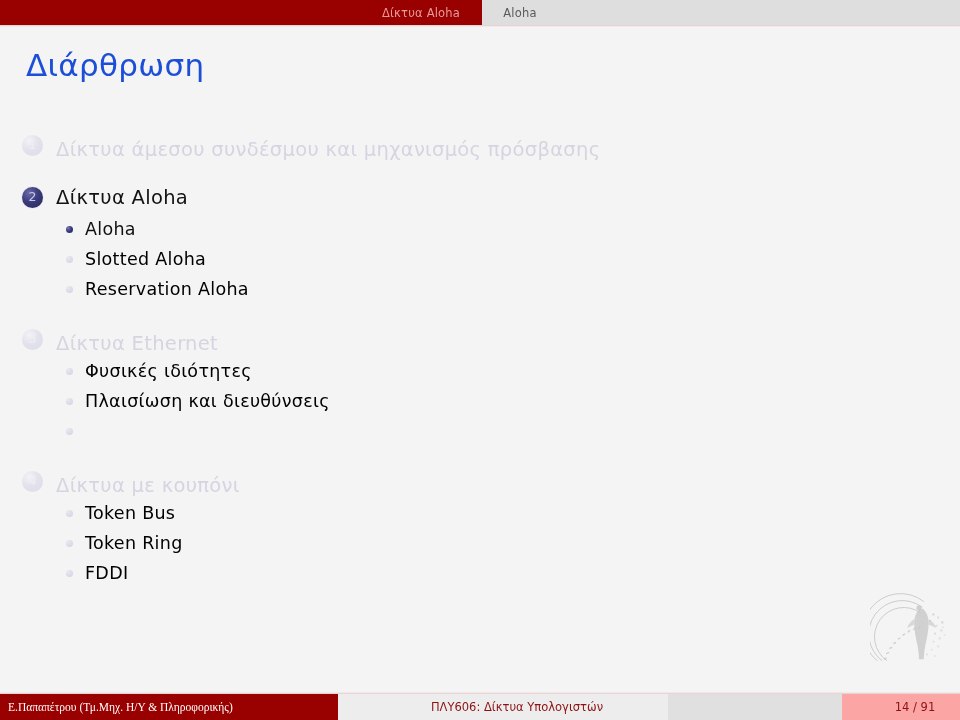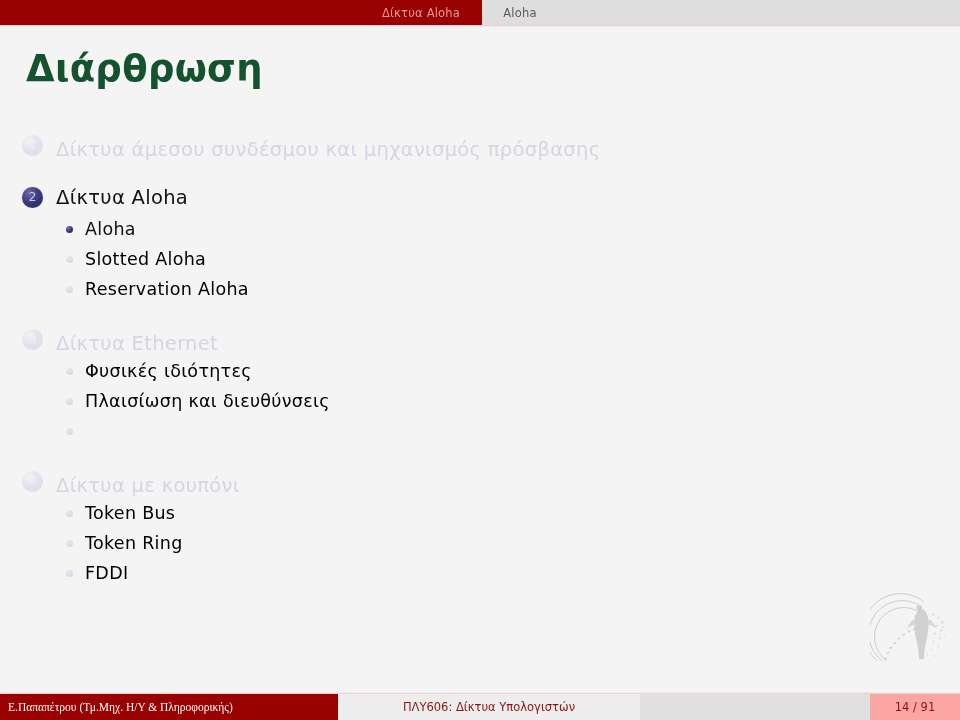--- a/index.html
+++ b/index.html
@@ -58,25 +58,25 @@
     width: 960px;
     height: 2px;
     background: linear-gradient(to bottom, #e6c8c8, #f4f4f4);
   }
 
   
   .slide-title {
     position: absolute;
     top: 47px;
     left: 26px;
-    font-size: 37px;
-    color: #14532d;
+    font-size: 31px;
+    color: #1d4ed8;
     font-family: "DejaVu Sans", sans-serif;
     letter-spacing: 0.3px;
-    font-weight: 700;
+    font-weight: 400;
   }
 
   
   .outline {
     position: absolute;
     top: 128px;
     left: 0;
     width: 960px;
   }
   .toc-section {
@@ -163,20 +163,21 @@
     width: 960px;
     height: 26px;
     display: flex;
     align-items: stretch;
     font-size: 11.5px;
   }
   .foot-cell {
     display: flex;
     align-items: center;
     white-space: nowrap;
+    padding-left: 28px;
   }
   .foot-author {
     background: #990000;
     color: #ffffff;
     width: 338px;
     padding-left: 8px;
     box-sizing: border-box;
     font-family: Liberation Serif, serif;
   }
   .foot-course {

